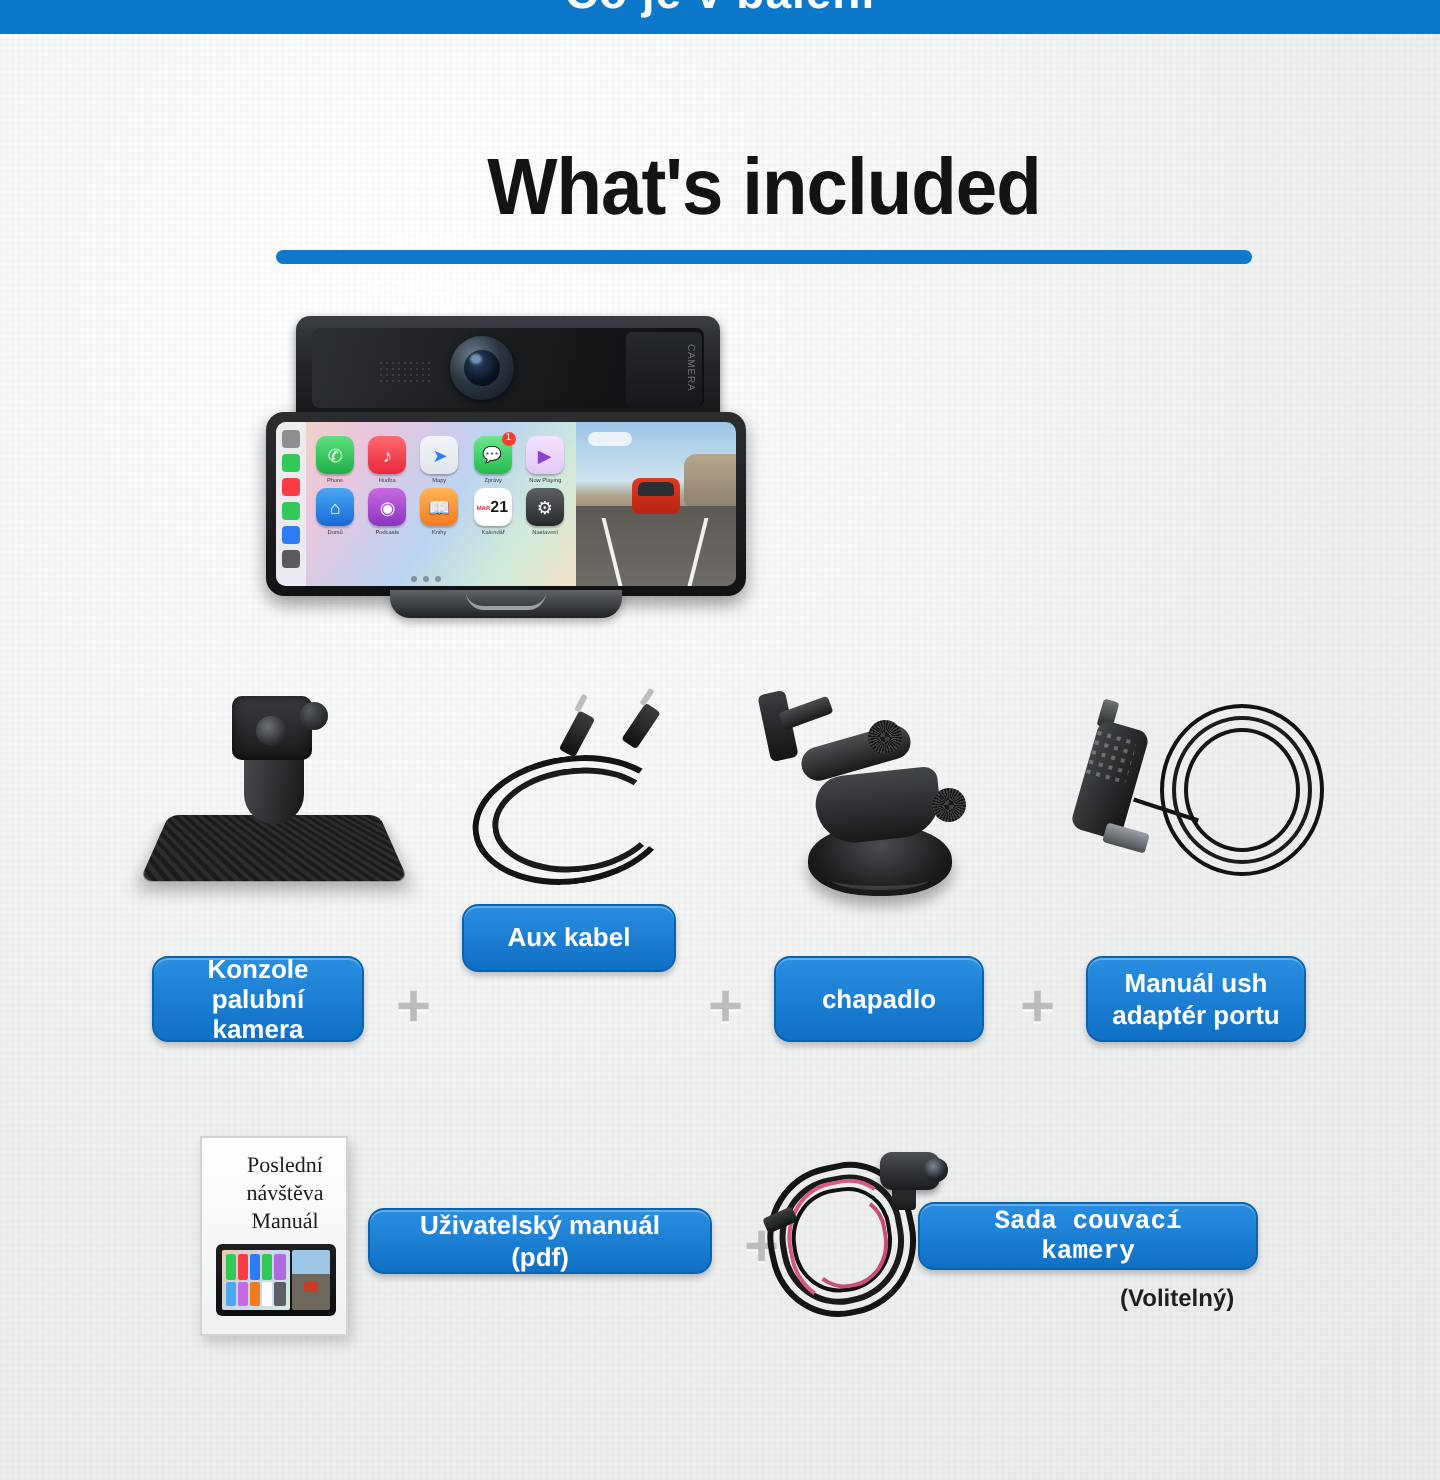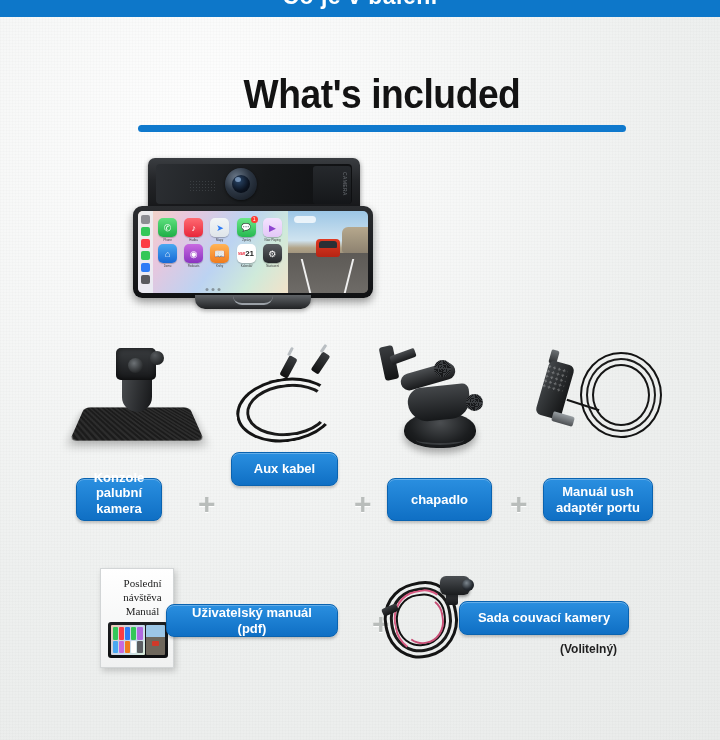--- a/index.html
+++ b/index.html
@@ -587,21 +587,21 @@
     <div class="chg-tip"></div>
     <div class="chg-body"></div>
     <div class="chg-grip"></div>
     <div class="chg-ports"></div>
     <div class="chg-lead"></div>
     <div class="chg-coil cc1"></div>
     <div class="chg-coil cc2"></div>
     <div class="chg-coil cc3"></div>
   </div>
 
-  <div class="pill" style="left:76px; top:478px; width:86px; height:43px;align-items:flex-end;">
+  <div class="pill" style="left:76px; top:478px; width:106px; height:43px;">
     <span>
       <span>Konzole</span><br>
       <span>palubní kamera</span>
     </span>
   </div>
 
   <div class="plus" style="left:198px; top:489px;">+</div>
 
   <div class="pill" style="left:231px; top:452px; width:107px; height:34px;text-align:center;">
     <span>Aux kabel</span>
@@ -640,36 +640,36 @@
             <i style="background:#c86ae0"></i>
             <i style="background:#f07c1e"></i>
             <i style="background:#ffffff"></i>
             <i style="background:#5b5f63"></i>
         </div>
         <div class="man-photo-right"></div>
       </div>
     </div>
   </div>
 
-  <div class="pill" style="left:166px; top:604px; width:172px; height:33px; font-size:13px;">
+  <div class="pill" style="left:184px; top:604px; width:172px; height:33px; font-size:13px;">
     <span>Uživatelský manuál (pdf)</span>
   </div>
 
   <div class="plus" style="left:372px; top:609px;">+</div>
 
   <div class="acc" id="acc-rcam">
     <div class="rc-coil rcw1"></div>
     <div class="rc-coil rcw2"></div>
     <div class="rc-red rcr1"></div>
     <div class="rc-coil rcw3"></div>
     <div class="rc-red rcr2"></div>
     <div class="rc-conn"></div>
     <div class="rc-cam-brkt"></div>
     <div class="rc-cam-body"></div>
     <div class="rc-cam-lens"></div>
   </div>
 
-  <div class="pill" style="left:459px; top:601px; width:170px; height:34px; font-size:13px;">
+  <div class="pill" style="left:459px; top:601px; width:170px; height:34px; font-size:13px;font-family:Liberation Mono, monospace;">
     <span>Sada couvací kamery</span>
   </div>
 
   <div id="optional-note">(Volitelný)</div>
 </div>
 
 </body></html>

